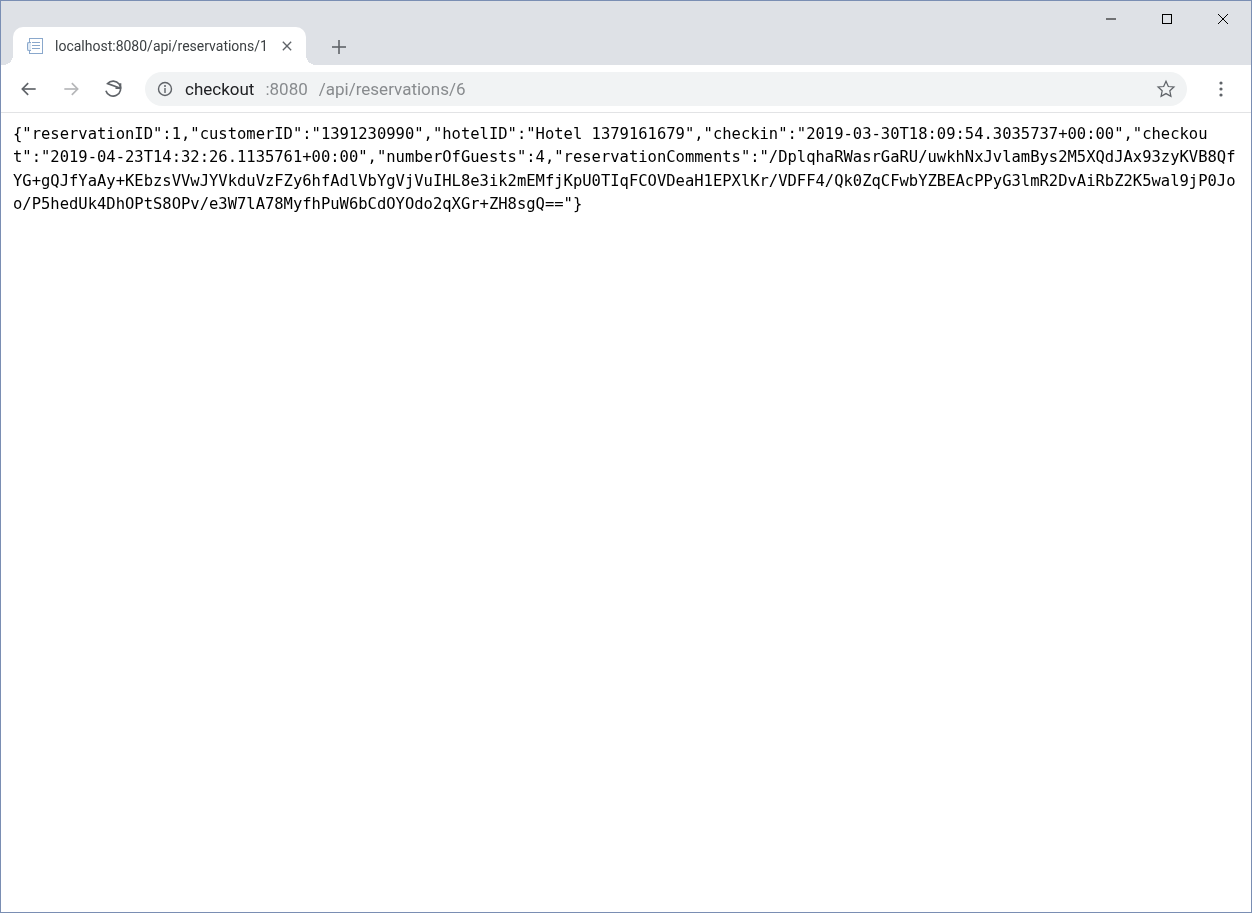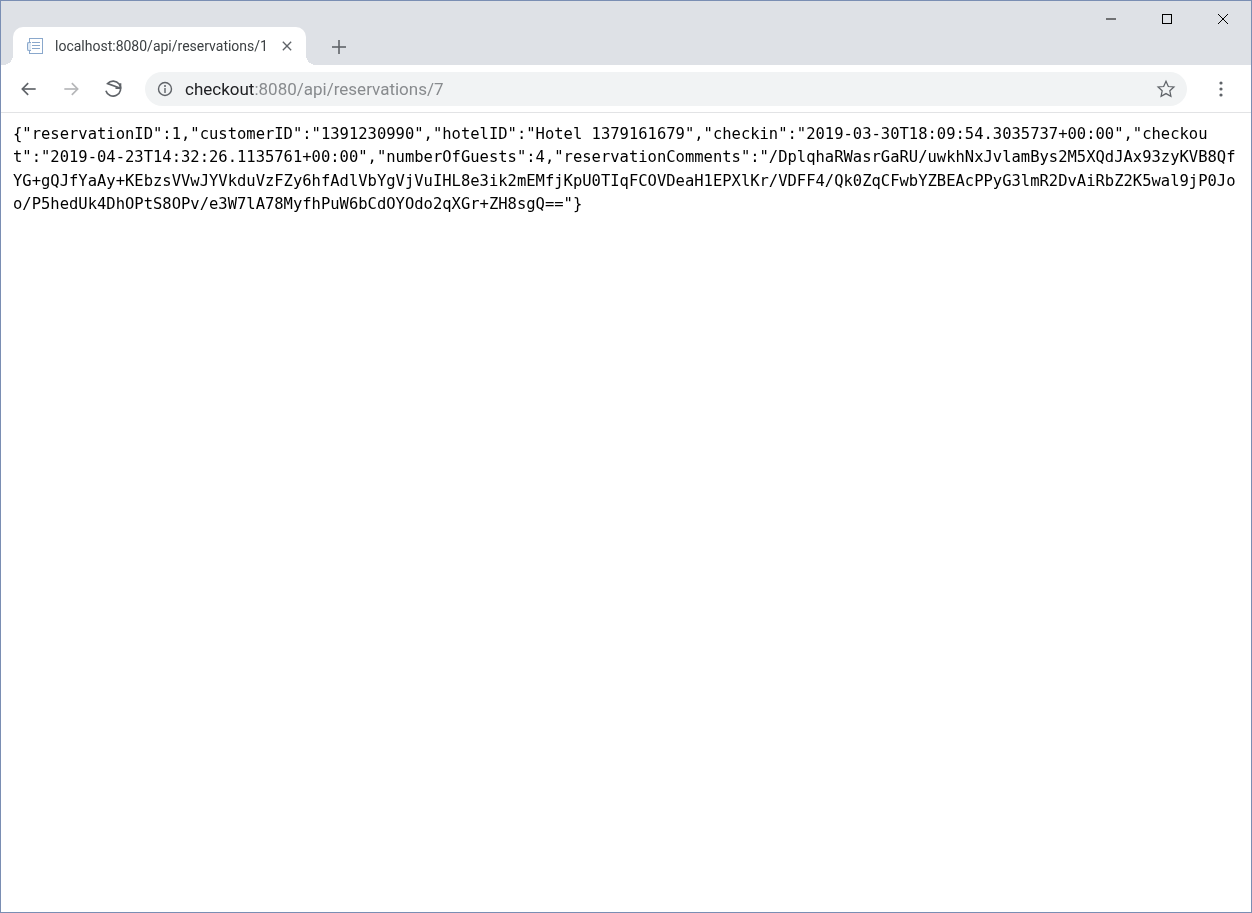--- a/index.html
+++ b/index.html
@@ -128,21 +128,21 @@
       width: 20px; height: 20px;
       display: flex; align-items: center; justify-content: center;
     }
     .site-info svg { width: 16px; height: 16px; }
     .url-text {
       flex: 1;
       font-size: 17px;
       color: #202124;
       white-space: nowrap; overflow: hidden;
     }
-    .url-host-dim { color: #888b8e; }
+    .url-host-dim { color: #888b8e; margin-left: 11px; }
     .star-btn {
       width: 26px; height: 26px;
       display: flex; align-items: center; justify-content: center;
     }
     .star-btn svg { width: 20px; height: 20px; stroke: #5f6368; fill: none; stroke-width: 1.5; }
     .menu-btn {
       width: 40px; height: 36px;
       display: flex; align-items: center; justify-content: center;
     }
     .menu-btn svg { width: 18px; height: 18px; fill: #5f6368; }
@@ -222,21 +222,21 @@
       </svg>
   </div>
   <div class="omnibox">
     <span class="site-info" title="View site information">
       <svg viewBox="0 0 16 16">
           <circle cx="8" cy="8" r="6.5" fill="none" stroke="#5f6368" stroke-width="1.4"></circle>
           <circle cx="8" cy="5" r="1" fill="#5f6368"></circle>
           <rect x="7.3" y="7" width="1.4" height="5" fill="#5f6368"></rect>
         </svg>
     </span>
-    <span class="url-text"><span>checkout</span><span class="url-host-dim">:8080</span><span class="url-host-dim">/api/reservations/7</span></span>
+    <span class="url-text"><span>checkout</span><span class="url-host-dim">:8080</span><span class="url-host-dim">/api/reservations/6</span></span>
     <span class="star-btn" title="Bookmark this page">
       <svg viewBox="0 0 24 24">
           <polygon points="12 2.8 14.8 9 21.5 9.6 16.6 14.1 17.9 20.8 12 17.5 6.1 20.8 7.4 14.1 2.5 9.6 9.2 9"></polygon>
         </svg>
     </span>
   </div>
   <div class="menu-btn" title="Customize and control">
     <svg viewBox="0 0 18 18">
         <circle cx="9" cy="3" r="1.6"></circle>
         <circle cx="9" cy="9" r="1.6"></circle>

